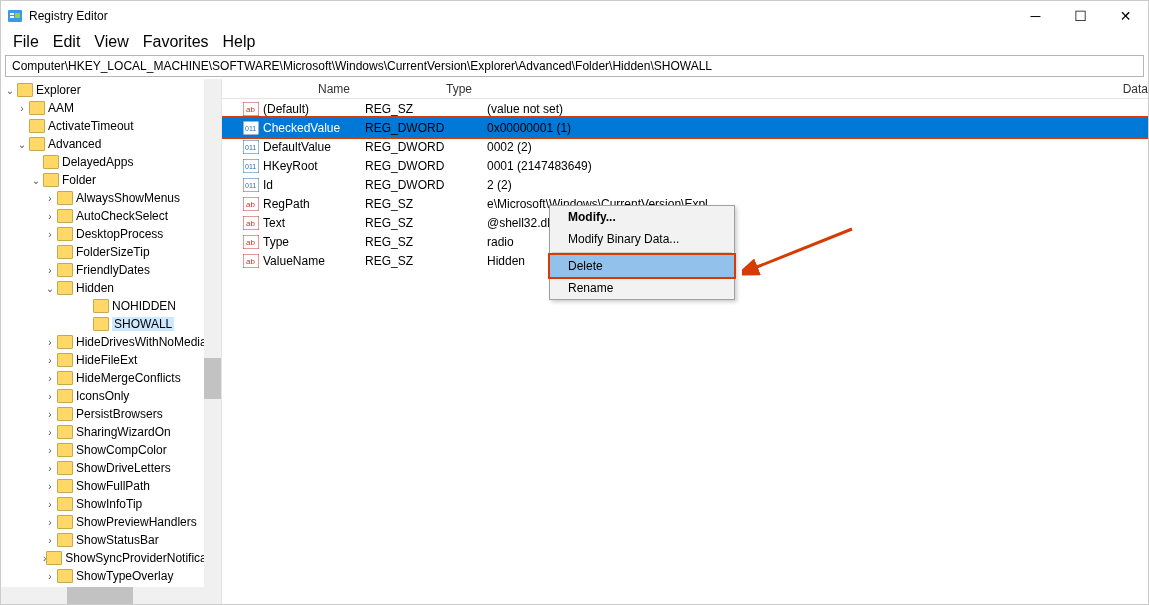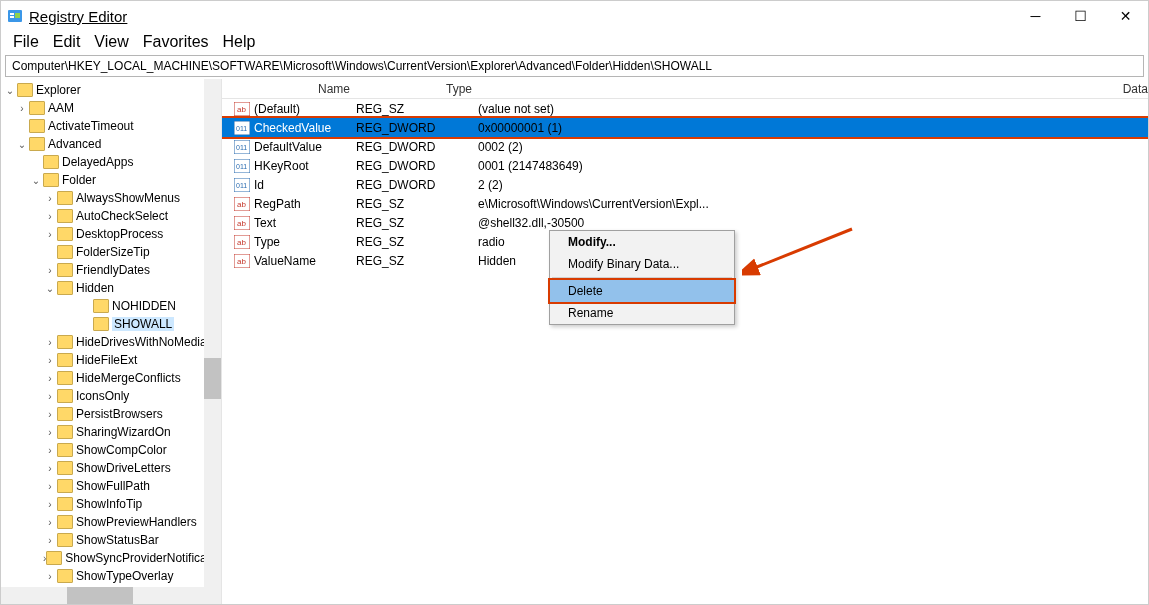--- a/index.html
+++ b/index.html
@@ -1,20 +1,20 @@
 <!DOCTYPE html>
 <html><head>
 <meta charset="utf-8">
 <style>
 * { box-sizing: border-box; margin: 0; padding: 0; }
 body { font-family: "Segoe UI", Tahoma, sans-serif; font-size: 12px; color: #000; background: #fff; overflow: hidden; }
 .window { width: 1149px; height: 605px; display: flex; flex-direction: column; border: 1px solid #ccc; }
 .titlebar { display: flex; align-items: center; height: 30px; padding-left: 6px; }
 .titlebar-icon { width: 16px; height: 16px; display: inline-block; margin-right: 6px; }
-.title-text { font-size: 15px; text-decoration: underline; }
+.title-text { font-size: 12px; }
 .win-controls { margin-left: auto; display: flex; }
 .win-btn { width: 45px; height: 30px; display: flex; align-items: center; justify-content: center; font-size: 14px; }
 .menubar { display: flex; gap: 2px; padding: 2px 6px; height: 22px; align-items: center; }
 .menubar-item { padding: 2px 6px; font-size: 16px; }
 .addressbar { border: 1px solid #b5b5b5; margin: 2px 4px; padding: 3px 6px; font-size: 12px; }
 .content { display: flex; flex: 1; overflow: hidden; position: relative; }
 .splitter { width: 1px; background: #e5e5e5; }
 .tree-pane { width: 220px; overflow: auto; padding-top: 2px; position: relative; }
 .tree-node { display: flex; align-items: center; height: 18px; padding: 1px 2px; white-space: nowrap; }
 .tree-node .arrow { width: 14px; text-align: center; color: #5a5a5a; font-size: 10px; cursor: default; }
@@ -24,31 +24,31 @@
 .indent-2 { padding-left: 28px; }
 .indent-3 { padding-left: 42px; }
 .indent-4 { padding-left: 78px; }
 .tree-node.selected .label { background: #cde8ff; padding: 0 2px; }
 .list-pane { flex: 1; position: relative; overflow: auto; }
 .list-header { display: flex; border-bottom: 1px solid #e5e5e5; height: 20px; align-items: center; padding-left: 6px; }
 .col-name { width: 122px; }
 .col-type { width: 122px; }
 .col-data { flex: 1; }
 .list-header span { font-size: 12px; color: #333; text-align: right; }
-.list-row { display: flex; align-items: center; height: 19px; padding-left: 12px; justify-content: flex-end; }
+.list-row { display: flex; align-items: center; height: 19px; padding-left: 21px; justify-content: flex-end; }
 .list-row .icon-ab { width: 16px; height: 14px; margin-right: 4px; flex-shrink: 0; }
 .list-row .icon-ab svg, .list-row .icon-bin svg { width: 16px; height: 14px; }
 .list-row .icon-bin { width: 16px; height: 14px; margin-right: 4px; flex-shrink: 0; }
 .list-row .rname { width: 102px; font-size: 12px; overflow: hidden; text-overflow: ellipsis; white-space: nowrap; }
 .list-row .rtype { width: 122px; font-size: 12px; }
 .list-row .rdata { font-size: 12px; flex: 1; overflow: hidden; text-overflow: ellipsis; white-space: nowrap; }
 .list-row.selected { background: #0078d7; }
 .list-row.selected .rname { color: #fff; }
 .highlight-box { outline: 2px solid #d83b01; }
-.ctx-menu { position: absolute; left: 327px; top: 151px; width: 186px; background: #f2f2f2; border: 1px solid #a0a0a0; box-shadow: 2px 2px 4px rgba(0,0,0,.2); z-index: 10; }
+.ctx-menu { position: absolute; left: 327px; top: 126px; width: 186px; background: #f2f2f2; border: 1px solid #a0a0a0; box-shadow: 2px 2px 4px rgba(0,0,0,.2); z-index: 10; }
 .ctx-item { padding: 4px 18px; font-size: 12px; }
 .ctx-item.bold { font-weight: 600; }
 .ctx-sep { height: 1px; background: #d0d0d0; margin: 2px 2px; }
 .ctx-item.hover { background: #92c1eb; }
 .ctx-highlight { outline: 2px solid #d83b01; }
 .hscrollbar { position: absolute; bottom: 0; left: 0; right: 0; height: 17px; background: #f0f0f0; display:flex; align-items:center; }
 .hscrollbar .track { flex:1; height: 17px; background:#f0f0f0; position: relative;}
 .hscrollbar .thumb { position:absolute; left:30%; width:30%; height:100%; background:#c2c2c2;}
 .vscrollbar { position:absolute; right:0; top:0; bottom:17px; width:17px; background:#f0f0f0; display:flex; flex-direction:column;}
 .vscrollbar .vtrack{flex:1; position:relative;}

